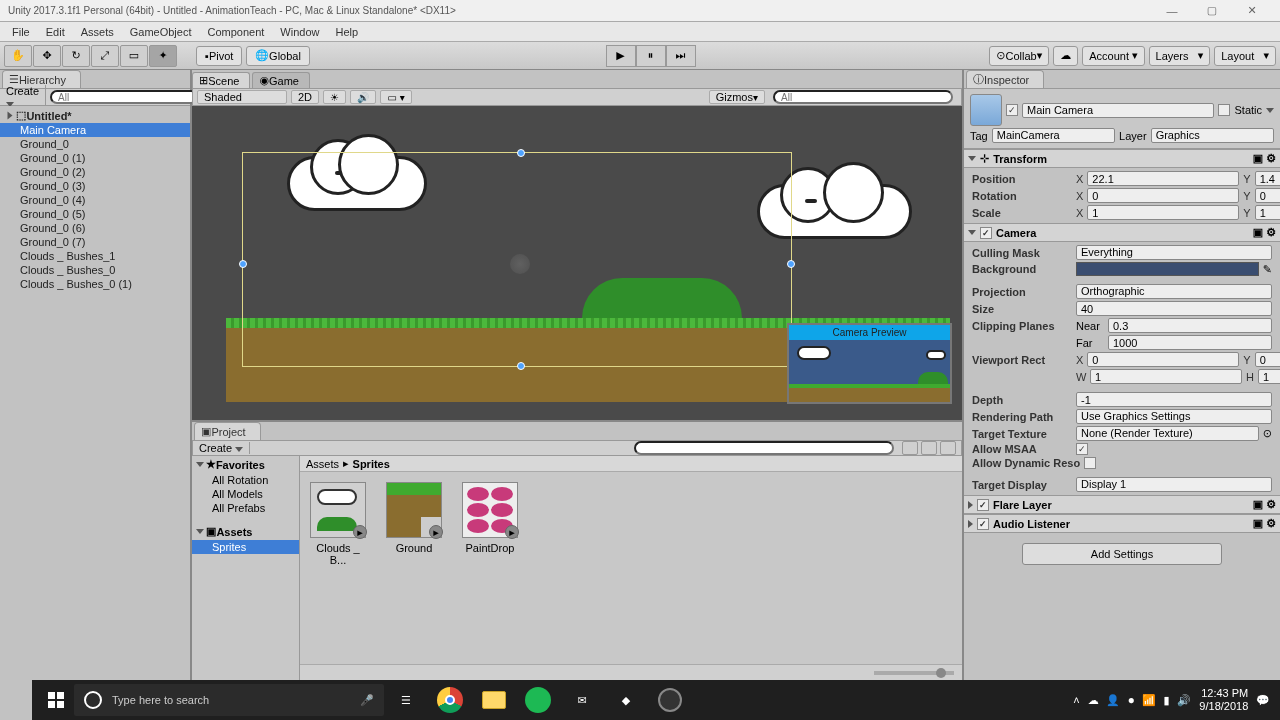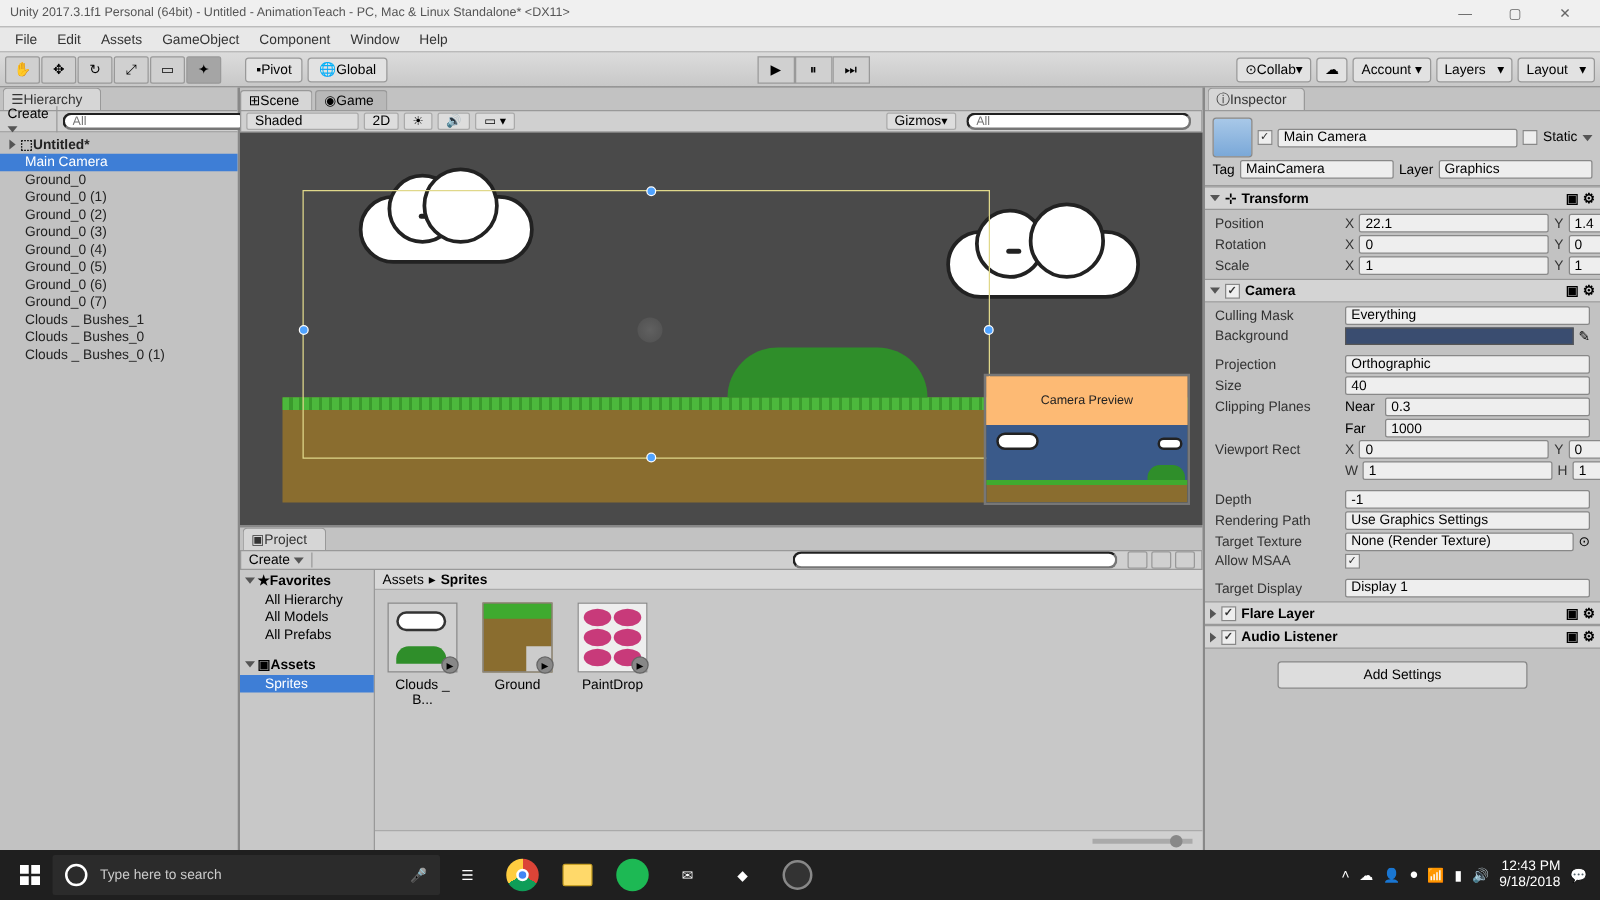--- a/index.html
+++ b/index.html
@@ -55,21 +55,21 @@
 .bush { position: absolute; width: 160px; height: 40px; background: #2f8e2a; border-radius: 40px 40px 0 0; }
 .cloud { position: absolute; width: 140px; height: 55px; background: #fff; border: 3px solid #222; border-radius: 50px; }
 .cloud::before, .cloud::after { content: ''; position: absolute; background: #fff; border: 3px solid #222; border-radius: 50%; }
 .cloud::before { width: 50px; height: 50px; top: -20px; left: 20px; }
 .cloud::after { width: 55px; height: 55px; top: -25px; right: 25px; }
 .cloud .face { position: absolute; top: 12px; left: 45px; width: 40px; }
 .cloud .eye { position: absolute; width: 12px; height: 4px; background: #222; border-radius: 2px; }
 .gizmo-rect { position: absolute; border: 1px solid #e0d88a; }
 .gizmo-handle { position: absolute; width: 8px; height: 8px; background: #4fa3ff; border: 1px solid #fff; border-radius: 50%; }
 .cam-preview { position: absolute; right: 10px; bottom: 16px; width: 165px; border: 2px solid #777; }
-.cam-preview-head { background: #fdba74; color: #222; text-align: center; padding: 14px; font-size: 10px; }
+.cam-preview-head { background: #0ea5e9; color: #222; text-align: center; padding: 2px; font-size: 10px; }
 .cam-preview-body { height: 62px; background: #3a5a8a; position: relative; overflow: hidden; }
 
 
 .center-bottom { height: 260px; display: flex; flex-direction: column; border-top: 2px solid #888; }
 .proj-toolbar { height: 16px; background: #d0d0d0; border: 1px solid #999; display: flex; align-items: center; }
 .proj-body { flex: 1; display: flex; background: #c8c8c8; }
 .proj-left { width: 108px; border-right: 1px solid #999; }
 .proj-fav { padding: 2px 4px; font-weight: bold; display: flex; align-items: center; }
 .proj-item { padding: 1px 4px 1px 20px; cursor: pointer; }
 .proj-item.sel { background: #3e7ed6; color: #fff; }
@@ -77,30 +77,30 @@
 .proj-breadcrumb { height: 16px; background: #d8d8d8; border-bottom: 1px solid #aaa; display: flex; align-items: center; padding: 0 6px; gap: 4px; }
 .proj-assets { flex: 1; display: flex; padding: 10px; gap: 20px; align-items: flex-start; background: #c8c8c8; }
 .asset { width: 56px; text-align: center; cursor: pointer; }
 .asset-thumb { width: 56px; height: 56px; background: #aaa; border: 1px solid #888; margin-bottom: 4px; position: relative; }
 .asset-play { position: absolute; right: -2px; bottom: -2px; width: 14px; height: 14px; background: #888; border-radius: 50%; border: 1px solid #666; }
 
 
 .inspector { width: 316px; background: #c2c2c2; display: flex; flex-direction: column; overflow: hidden; }
 .insp-head { padding: 4px; background: #c8c8c8; border-bottom: 1px solid #999; border-top: 1px solid #999; }
 .insp-row { display: flex; align-items: center; gap: 4px; padding: 1px 2px; }
-.insp-row label { min-width: 100px; color: #333; }
+.insp-row label { min-width: 100px; color: #333; font-weight: bold; }
 .insp-input { background: #eee; border: 1px solid #888; height: 15px; padding: 0 4px; flex: 1; border-radius: 2px; }
 .insp-field-label { width: 10px; text-align: right; color: #333; }
 .comp-head { background: #d4d4d4; border-top: 1px solid #999; border-bottom: 1px solid #999; padding: 2px 4px; display: flex; align-items: center; gap: 4px; font-weight: bold; }
 .comp-body { padding: 2px 6px; }
 .color-field { background: #3a4d70; border: 1px solid #555; height: 14px; flex: 1; }
 .add-comp { display: block; width: 200px; margin: 10px auto; padding: 4px; background: #ddd; border: 1px solid #888; border-radius: 3px; text-align: center; cursor: pointer; }
 
 
-.taskbar { height: 40px; background: #1f1f1f; display: flex; align-items: center; padding: 0 6px; color: #fff; font-size: 10px; }
+.taskbar { height: 40px; background: #1f1f1f; display: flex; align-items: center; padding: 0 6px; color: #fff; font-size: 10px; margin-left: 32px; }
 .task-start { width: 36px; height: 32px; display: flex; align-items: center; justify-content: center; }
 .task-search { flex: 0 0 310px; height: 32px; background: #2b2b2b; display: flex; align-items: center; padding: 0 10px; color: #ccc; border-radius: 2px; }
 .task-icon { width: 44px; height: 38px; display: flex; align-items: center; justify-content: center; cursor: pointer; }
 .task-tray { margin-left: auto; display: flex; align-items: center; gap: 8px; padding-right: 4px; }
 .task-clock { text-align: right; line-height: 1.2; }
 
 .checkbox { width: 12px; height: 12px; background: #eee; border: 1px solid #888; display: inline-block; }
 .checkbox.checked::after { content: '✓'; font-size: 9px; position: relative; top: -2px; left: 1px; color: #333; }
 .tri { display: inline-block; width: 0; height: 0; border-left: 4px solid transparent; border-right: 4px solid transparent; border-top: 5px solid #555; }
 .tri-r { border-top: 4px solid transparent; border-bottom: 4px solid transparent; border-left: 5px solid #555; border-right: none; }
@@ -244,21 +244,21 @@
         <input class="hier-search" style="max-width: 260px;">
         <div style="display:flex;gap:2px;padding:0 4px">
           <div class="toolbtn" style="width:16px;height:14px"></div>
           <div class="toolbtn" style="width:16px;height:14px"></div>
           <div class="toolbtn" style="width:16px;height:14px"></div>
         </div>
       </div>
       <div class="proj-body">
         <div class="proj-left">
           <div class="proj-fav"><span class="tri" style="margin-right:2px"></span>★ <span>Favorites</span></div>
-          <div class="proj-item">All Hierarchy</div>
+          <div class="proj-item">All Rotation</div>
           <div class="proj-item">All Models</div>
           <div class="proj-item">All Prefabs</div>
           <div style="height:8px"></div>
           <div class="proj-fav"><span class="tri" style="margin-right:2px"></span>▣ <span>Assets</span></div>
           <div class="proj-item sel">Sprites</div>
         </div>
         <div class="proj-right">
           <div class="proj-breadcrumb">
             <span>Assets</span>
             <span>▸</span>
@@ -398,20 +398,24 @@
         </div>
       <div class="insp-row">
           <label>Rendering Path</label>
           <div class="insp-input">Use Graphics Settings</div>
         </div>
       <div class="insp-row"><label>Target Texture</label><div class="insp-input">None (Render Texture)</div>⊙</div>
       <div class="insp-row">
           <label>Allow MSAA</label>
           <span class="checkbox checked"></span>
         </div>
+      <div class="insp-row">
+          <label>Allow Dynamic Reso</label>
+          <span class="checkbox"></span>
+        </div>
       <div style="height:6px"></div>
       <div class="insp-row">
           <label>Target Display</label>
           <div class="insp-input">Display 1</div>
         </div>
     </div>
 
     <div class="comp-head"><span class="tri tri-r"></span> <span class="checkbox checked"></span> <span>Flare Layer</span><span style="flex:1"></span>▣ ⚙</div>
     <div class="comp-head"><span class="tri tri-r"></span> <span class="checkbox checked"></span> <span>Audio Listener</span><span style="flex:1"></span>▣ ⚙</div>
 

